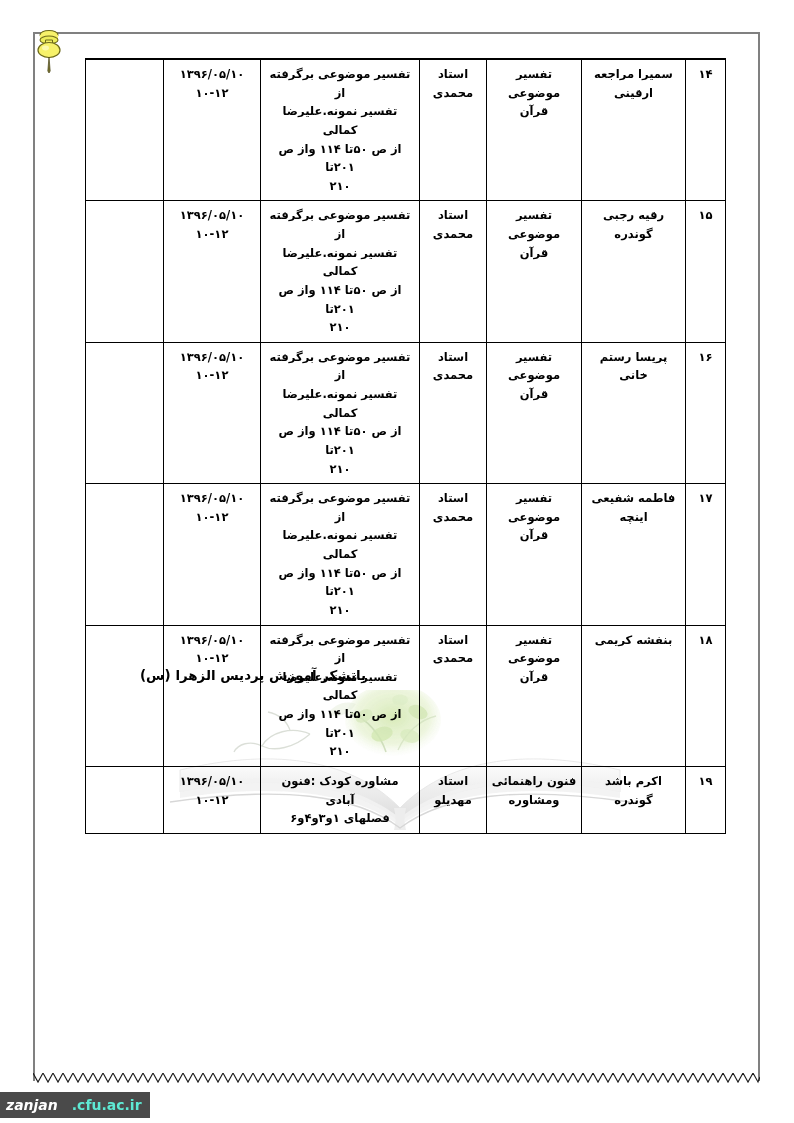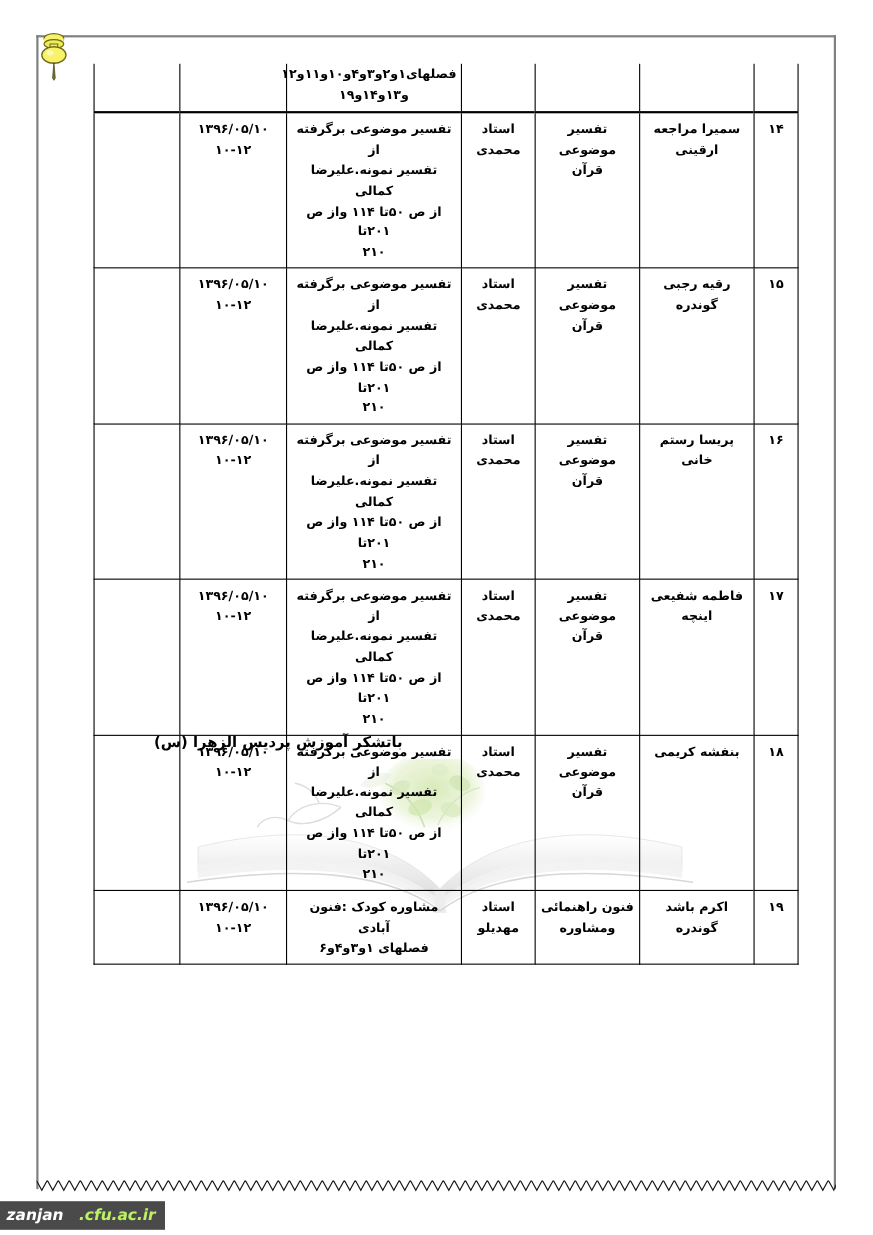--- a/index.html
+++ b/index.html
@@ -154,24 +154,23 @@
     font-family: "DejaVu Sans", "Liberation Sans", sans-serif;
     gap: 14px;
   }
   #url-watermark .wm-a {
     color: #ffffff;
     font-size: 14px;
     font-weight: bold;
     font-style: italic;
   }
   #url-watermark .wm-b {
-    color: #bef264;
+    color: #5eead4;
     font-size: 14px;
     font-weight: bold;
-    font-style: italic;
   }
 </style>
 </head>
 <body>
 
 <div id="page-frame"></div>
 
 <div id="frame-zigzag">
   <svg width="727" height="12" viewBox="0 0 727 12" xmlns="http://www.w3.org/2000/svg">
     <polyline points="0,0 5,9 10,0 15,9 20,0 25,9 30,0 35,9 40,0 45,9 50,0 55,9 60,0 65,9 70,0 75,9 80,0 85,9 90,0 95,9 100,0 105,9 110,0 115,9 120,0 125,9 130,0 135,9 140,0 145,9 150,0 155,9 160,0 165,9 170,0 175,9 180,0 185,9 190,0 195,9 200,0 205,9 210,0 215,9 220,0 225,9 230,0 235,9 240,0 245,9 250,0 255,9 260,0 265,9 270,0 275,9 280,0 285,9 290,0 295,9 300,0 305,9 310,0 315,9 320,0 325,9 330,0 335,9 340,0 345,9 350,0 355,9 360,0 365,9 370,0 375,9 380,0 385,9 390,0 395,9 400,0 405,9 410,0 415,9 420,0 425,9 430,0 435,9 440,0 445,9 450,0 455,9 460,0 465,9 470,0 475,9 480,0 485,9 490,0 495,9 500,0 505,9 510,0 515,9 520,0 525,9 530,0 535,9 540,0 545,9 550,0 555,9 560,0 565,9 570,0 575,9 580,0 585,9 590,0 595,9 600,0 605,9 610,0 615,9 620,0 625,9 630,0 635,9 640,0 645,9 650,0 655,9 660,0 665,9 670,0 675,9 680,0 685,9 690,0 695,9 700,0 705,9 710,0 715,9 720,0 725,9 727,4" fill="none" stroke="#1a1a1a" stroke-width="1.1"></polyline>
@@ -244,32 +243,20 @@
       <col class="c-num">
         <col class="c-name">
         <col class="c-course">
       <col class="c-teach">
         <col class="c-desc">
         <col class="c-date">
         <col class="c-blank">
     </colgroup>
     <tbody>
 
-      <tr class="row-partial">
-        <td class="cut cell-num"></td>
-        <td class="cut"></td>
-        <td class="cut"></td>
-        <td class="cut"></td>
-        <td class="cut cell-desc">
-          <span class="cell-line">فصلهای۱و۲و۳و۴و۱۰و۱۱و۱۲</span>
-          <span class="cell-line">و۱۳و۱۴و۱۹</span>
-        </td>
-        <td class="cut cell-date"></td>
-        <td class="cut"></td>
-      </tr>
 
       <tr class="row-double">
         <td class="cell-num">۱۴</td>
         <td>
           <span class="cell-line">سمیرا مراجعه</span>
           <span class="cell-line">ارقینی</span>
         </td>
         <td>
           <span class="cell-line">تفسیر موضوعی</span>
           <span class="cell-line">قرآن</span>

